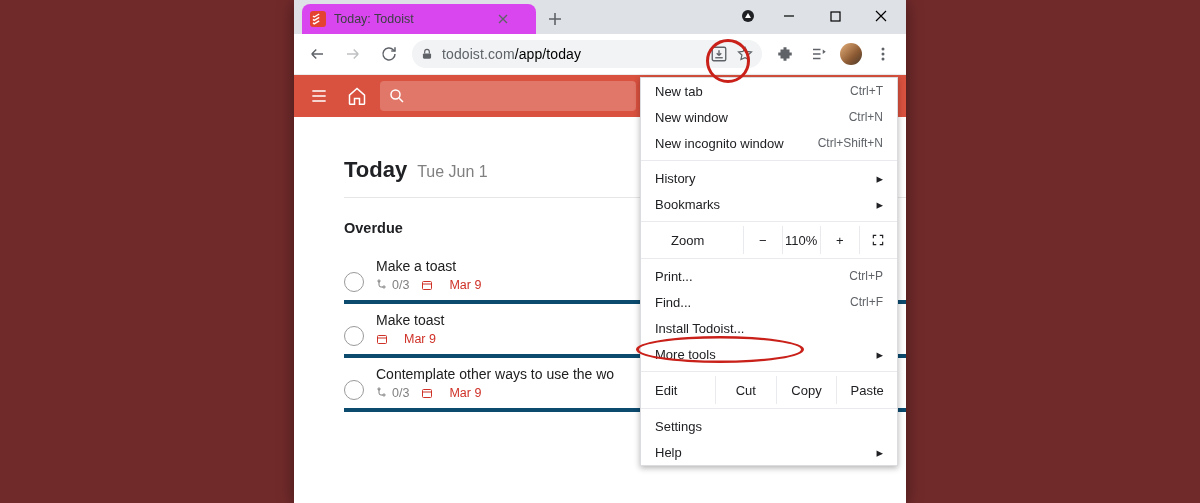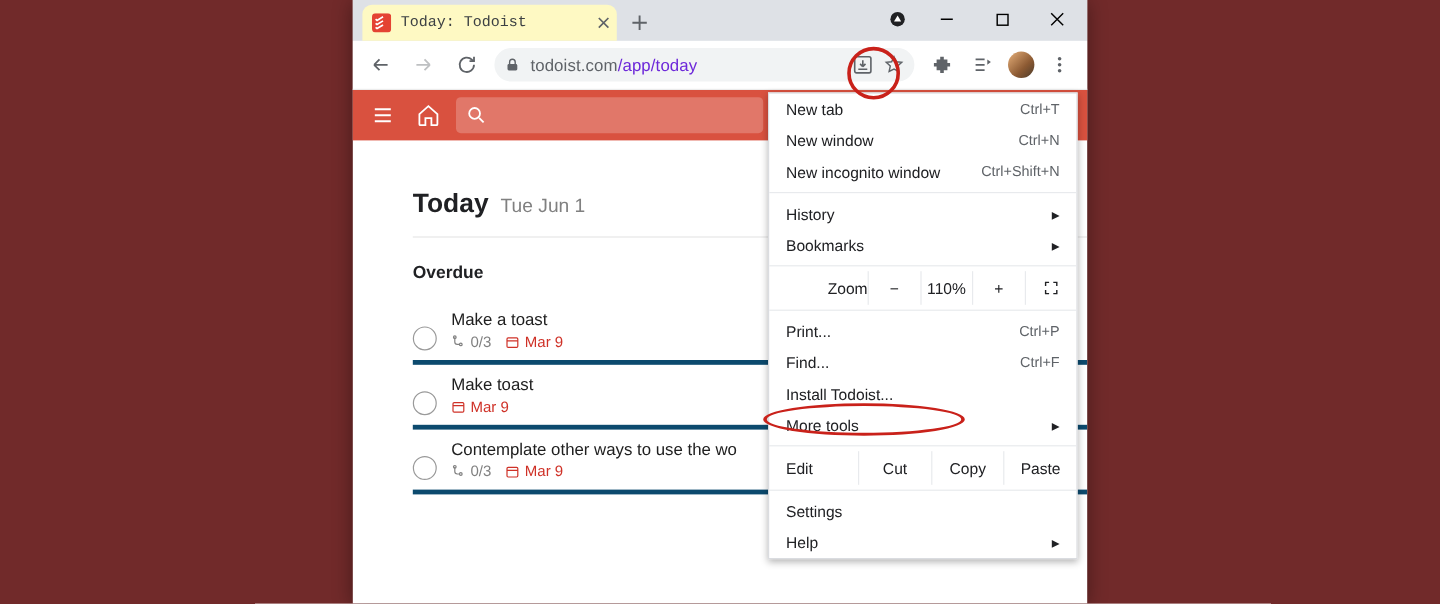--- a/index.html
+++ b/index.html
@@ -30,29 +30,28 @@
 .tabstrip {
   height: 34px;
   background: #dee1e6;
   display: flex;
   align-items: flex-end;
   position: relative;
 }
 .tab {
   margin-left: 8px;
   height: 30px;
-  background: #fef9c3;
+  background: #d946ef;
   border-radius: 8px 8px 0 0;
   display: flex;
   align-items: center;
-  padding: 0 4px 0 8px;
+  padding: 0 26px 0 8px;
   gap: 8px;
   min-width: 200px;
   position: relative;
-  font-family: Liberation Mono, monospace;
 }
 .tab .favicon { width:16px; height:16px; }
 .tab .title { font-size:12.5px; color:#3c4043; flex:1; white-space:nowrap; overflow:hidden; }
 .tab .close { width:14px; height:14px; display:flex; align-items:center; justify-content:center; cursor:pointer;}
 .newtab {
   width: 26px; height: 26px;
   display:flex; align-items:center; justify-content:center;
   margin: 0 0 2px 6px;
   border-radius: 50%;
 }
@@ -98,21 +97,21 @@
   height:28px;
   background:#f1f3f4;
   border-radius: 14px;
   margin: 0 4px;
   display:flex;
   align-items:center;
   padding: 0 8px;
   gap: 8px;
 }
 .omni .url { font-size:14px; color:#5f6368; letter-spacing:.1px;}
-.omni .urlpath { color:#6d28d9; }
+.omni .urlpath { color:#000000; }
 .toolbar-right {
   display:flex;
   align-items:center;
 }
 .avatar {
   width:22px; height:22px; border-radius:50%;
   background: linear-gradient(135deg,#e7b07a 0%,#8c5a33 60%,#4a3a2a 100%);
   margin: 0 4px;
 }
 .chrome-menu-btn { position:relative; }
@@ -186,21 +185,21 @@
 .task .tbody { flex:1; }
 .task .ttitle { font-size:14px; color:#202020; }
 .task .tmeta {
   margin-top:4px;
   display:flex;
   align-items:center;
   gap:12px;
   font-size:12.5px;
 }
 .task .subtasks { color:#808080; display:flex; align-items:center; gap:4px;}
-.task .date { color:#cf3127; display:flex; align-items:center; gap:4px;}
+.task .date { color:#cf3127; display:flex; align-items:center; gap:16px;}
 
 
 .chrome-menu {
   position:absolute;
   left: 640px;
   top: 77px;
   width: 256px;
   background:#fff;
   border:1px solid #dadce0;
   box-shadow: 0 2px 6px rgba(0,0,0,0.3);
@@ -219,21 +218,21 @@
 .chrome-menu .row .lbl { flex:1; }
 .chrome-menu .row .short { color:#5f6368; font-size:12px;}
 .chrome-menu .sep { height:1px; background:#e8eaed; margin:4px 0; }
 .chrome-menu .sub-arrow {
   margin-left:6px;
   color:#202124;
 }
 .zoomrow {
   display:flex; align-items:center; height:28px;
 }
-.zoomrow .zlabel { width:72px; padding-left:10px;text-align:right; }
+.zoomrow .zlabel { width:72px; padding-left:30px; }
 .zoomrow .zcell {
   flex:1; text-align:center; height:100%; display:flex; align-items:center; justify-content:center;
   border-left:1px solid #e8eaed;
 }
 .editrow {
   display:flex; align-items:center; height:28px;
 }
 .editrow .elabel { width:60px; padding-left:14px;}
 .editrow .ecell {
   flex:1; text-align:center; height:100%; display:flex; align-items:center; justify-content:center;

